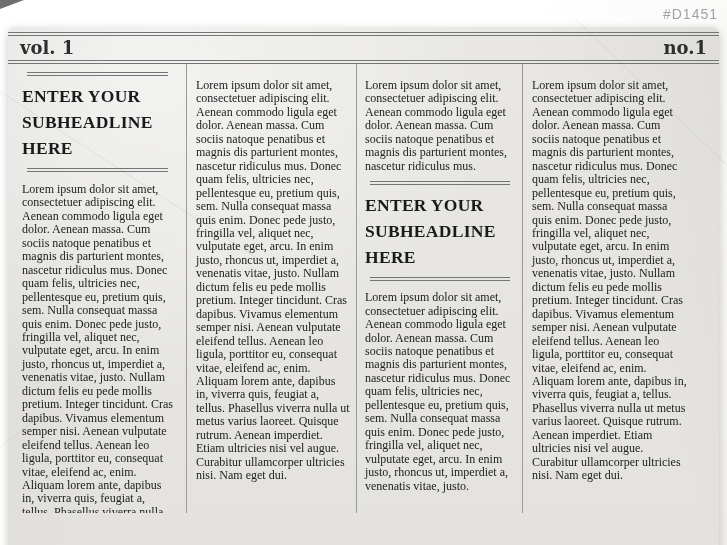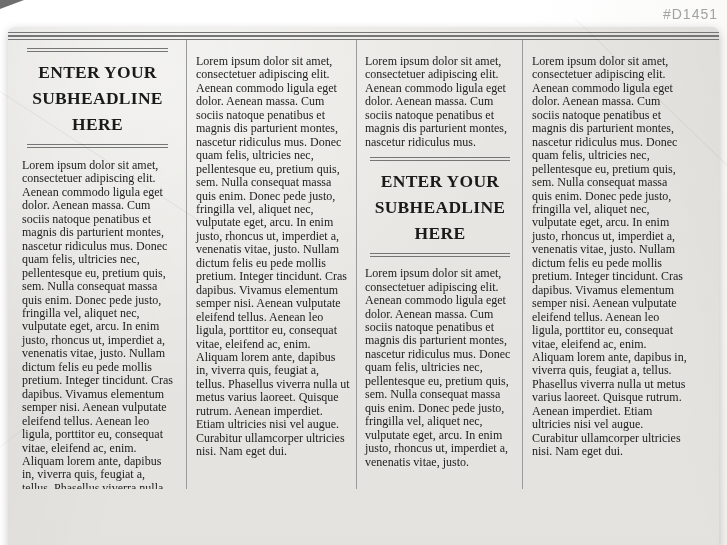--- a/index.html
+++ b/index.html
@@ -63,21 +63,21 @@
   .col-divider { width:1px; background:#9a9a9a; }
   .col-1 { width:178px; padding:15px 13px 0 14px; }
   .col-2 { width:169px; padding:15px 6px 0 9px; }
   .col-3 { width:165px; padding:15px 7px 0 8px; }
   .col-4 { width:196px; padding:15px 30px 0 9px; }
 
   .body-text {
     margin:0; font-family:"Liberation Serif", serif;
     font-size:12px; line-height:13.45px; color:#212121; text-align:left;
   }
-  .subhead-block { text-align:center; }
+  .subhead-block { text-align:left; }
   .col-1 .subhead-block { margin-top:-7px; }
   .col-3 .subhead-block { margin-top:8px; }
   .subhead-rule { margin:0 5px; }
   .subhead-title {
     margin:7px 0; font-family:"Liberation Serif", serif; font-weight:bold;
     font-size:17.5px; line-height:26px; color:#1a1a1a; letter-spacing:0.3px;
   }
   .col-1 .body-text { margin-top:11px; }
   .col-3 .subhead-block + .body-text, .col-3 .body-lower { margin-top:10px; }
 
@@ -97,20 +97,24 @@
   <div class="crease crease-1"></div>
   <div class="crease crease-2"></div>
   <div class="crease crease-3"></div>
 
   <div class="product-code">#D1451</div>
 
   <div class="paper">
 
 
     <div class="drule volbar-rule-top"></div>
+    <div class="volbar-inner">
+      <span>vol. 1</span>
+      <span>no.1</span>
+    </div>
     <div class="drule"></div>
 
 
     <div class="columns">
 
       <div class="col col-1">
         <div class="subhead-block">
           <div class="drule subhead-rule"></div>
           <div class="subhead-title">ENTER YOUR SUBHEADLINE HERE</div>
           <div class="drule subhead-rule"></div>

